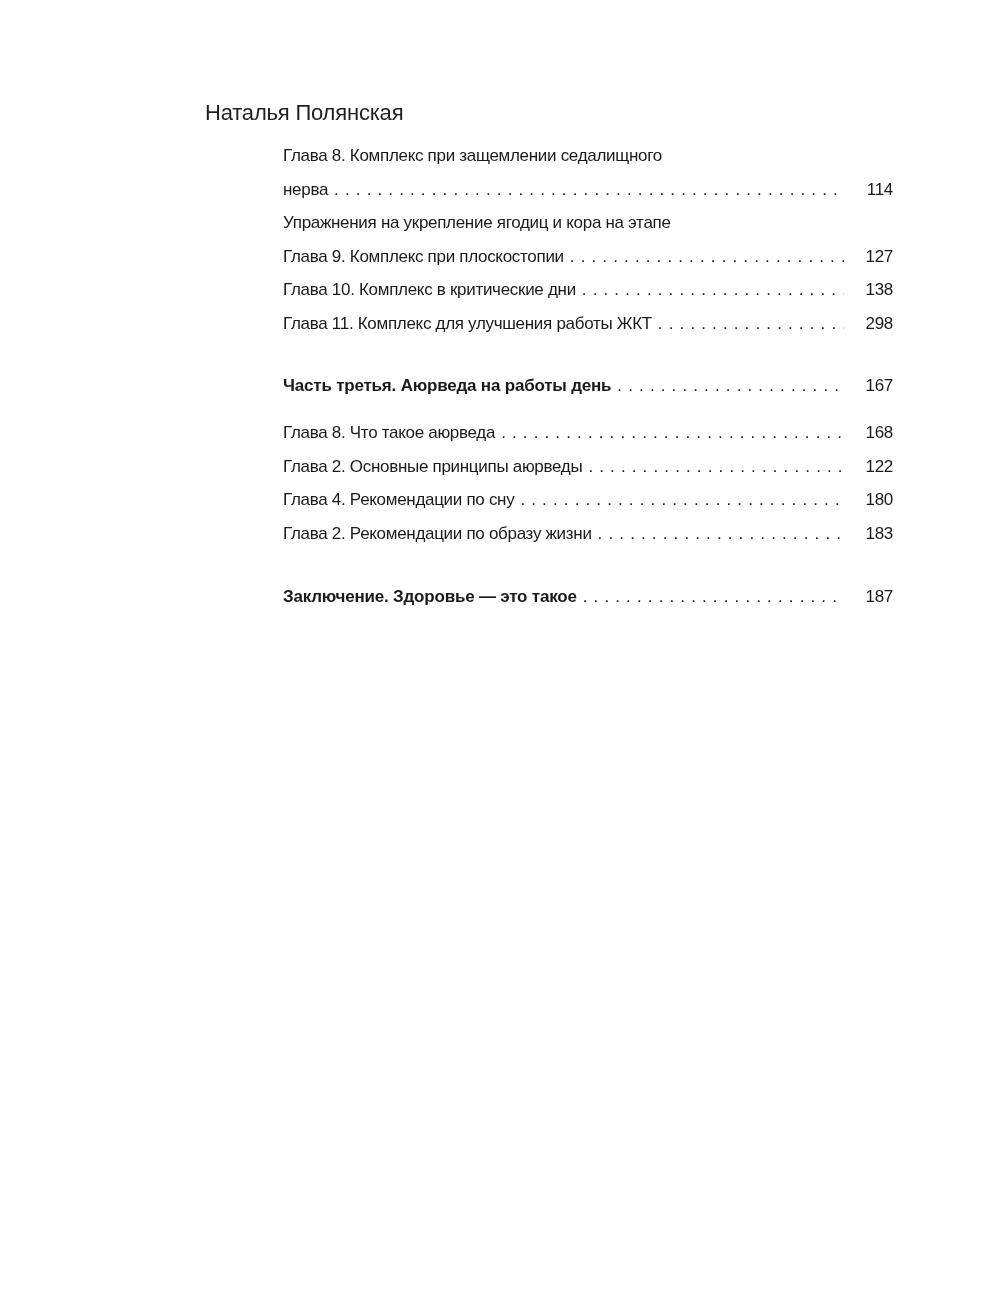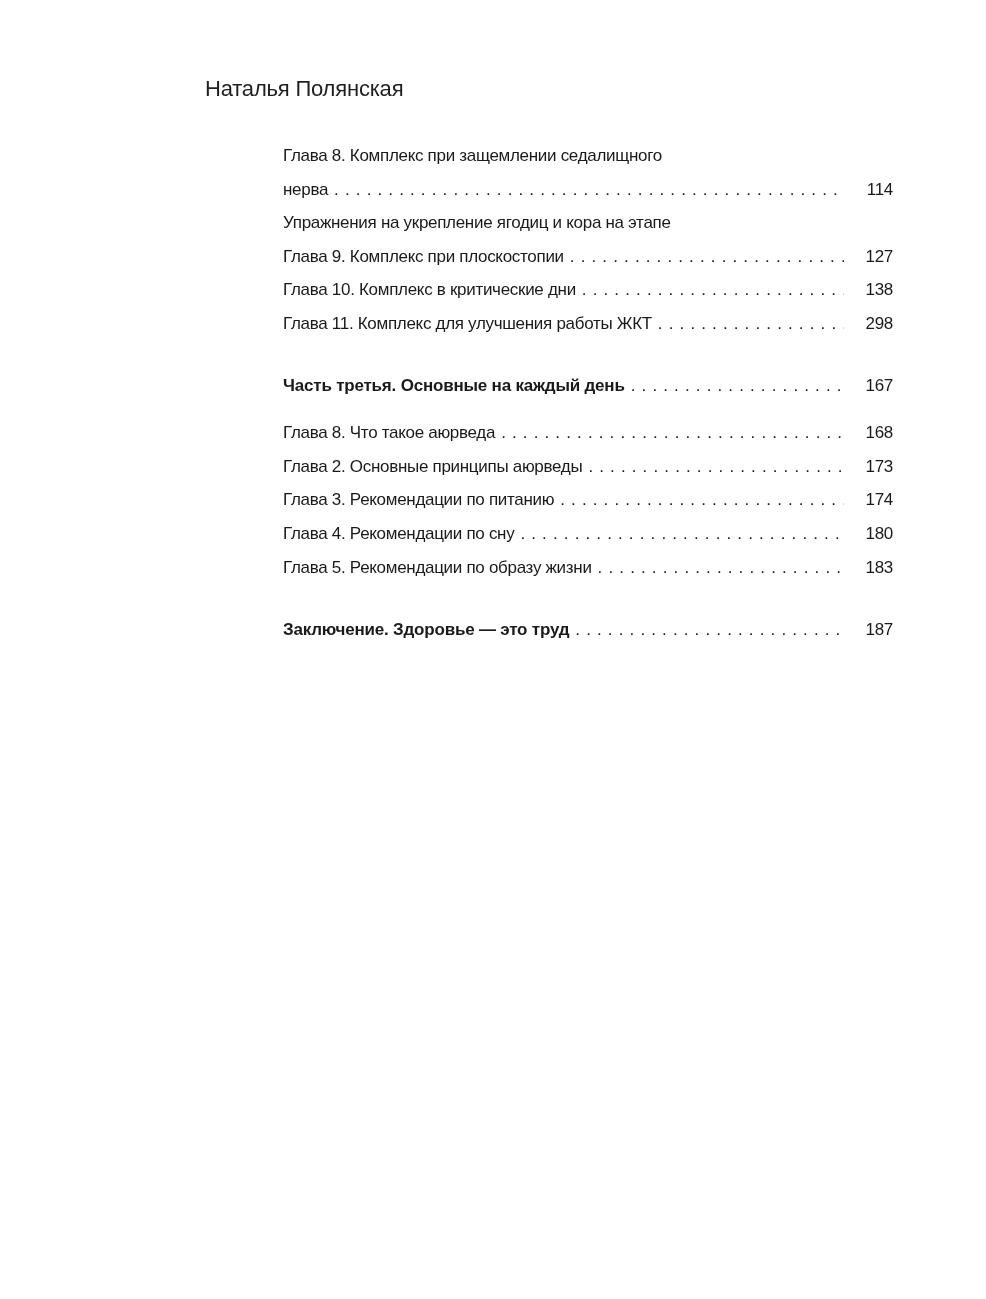--- a/index.html
+++ b/index.html
@@ -8,21 +8,21 @@
     width: 986px;
     height: 1299px;
     background: #ffffff;
     color: #1a1a1a;
     font-family: "Liberation Sans", "DejaVu Sans", sans-serif;
     overflow: hidden;
   }
   .author {
     position: absolute;
     left: 205px;
-    top: 76px;
+    top: 100px;
     font-size: 22px;
     line-height: 26px;
     letter-spacing: -0.2px;
     color: #1f1f1f;
     text-align: right;
   }
   .toc {
     position: absolute;
     left: 283px;
     top: 139px;
@@ -110,74 +110,67 @@
           <span class="pagenum">298</span>
         </div>
       </div>
 
     </div>
 
     <div class="section section-part">
 
       <div class="entry bold-line">
         <div class="entry-line">
-          <span class="entry-title">Часть третья. Основные на каждый день</span>
+          <span class="entry-title">Часть третья. Аюрведа на работы день</span>
           <span class="dots"></span>
           <span class="pagenum">167</span>
         </div>
       </div>
 
       <div class="entries">
         <div class="entry">
           <div class="entry-line">
             <span class="entry-title">Глава 8. Что такое аюрведа</span>
             <span class="dots"></span>
             <span class="pagenum">168</span>
           </div>
         </div>
 
         <div class="entry">
           <div class="entry-line">
             <span class="entry-title">Глава 2. Основные принципы аюрведы</span>
             <span class="dots"></span>
-            <span class="pagenum">173</span>
+            <span class="pagenum">122</span>
           </div>
         </div>
 
-        <div class="entry">
-          <div class="entry-line">
-            <span class="entry-title">Глава 3. Рекомендации по питанию</span>
-            <span class="dots"></span>
-            <span class="pagenum">174</span>
-          </div>
-        </div>
 
         <div class="entry">
           <div class="entry-line">
             <span class="entry-title">Глава 4. Рекомендации по сну</span>
             <span class="dots"></span>
             <span class="pagenum">180</span>
           </div>
         </div>
 
         <div class="entry">
           <div class="entry-line">
-            <span class="entry-title">Глава 5. Рекомендации по образу жизни</span>
+            <span class="entry-title">Глава 2. Рекомендации по образу жизни</span>
             <span class="dots"></span>
             <span class="pagenum">183</span>
           </div>
         </div>
       </div>
 
     </div>
 
     <div class="section section-conclusion">
       <div class="entry bold-line">
         <div class="entry-line">
-          <span class="entry-title">Заключение. Здоровье — это труд</span>
+          <span class="entry-title">Заключение. Здоровье — это такое</span>
           <span class="dots"></span>
           <span class="pagenum">187</span>
         </div>
       </div>
     </div>
 
   </div>
 </div>
 
 </body></html>

